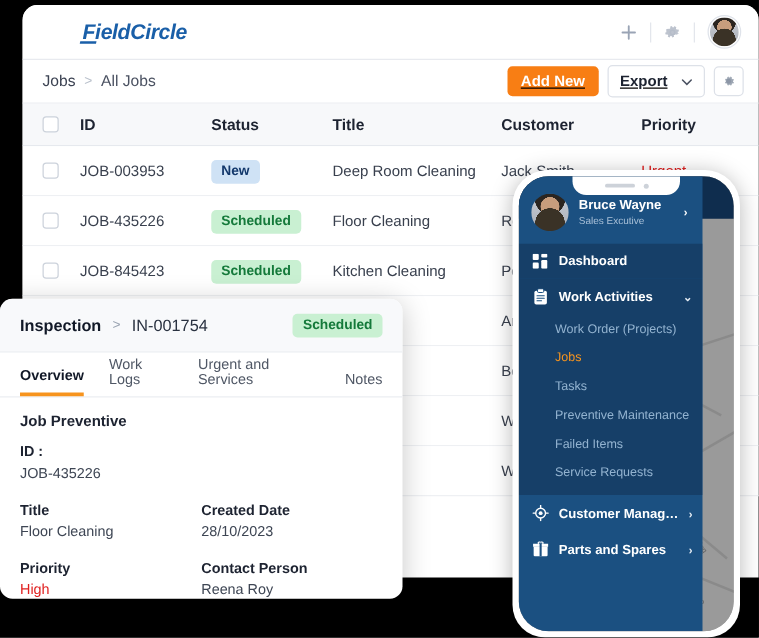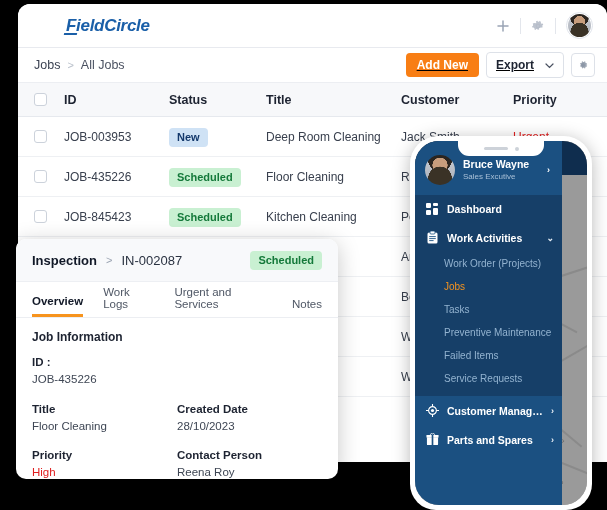--- a/index.html
+++ b/index.html
@@ -187,21 +187,21 @@
   .d-arrow { color: #e7eef5; font-size: 9px; font-weight: bold; }
   .d-sub {
     padding: 6px 8px 6px 29px; font-size: 10px; color: #93b3d0; cursor: pointer;
   }
   .d-sub.active { color: #f7941e; }
   .d-subwrap { background: #163f68; padding-bottom: 6px; }
 
   
   .inspect {
     position: absolute;
-    left: 16px; top: 239px;
+    left: 0px; top: 239px;
     width: 322px; height: 240px;
     background: #fff;
     border-radius: 10px;
     box-shadow: 0 4px 22px rgba(0,0,0,0.22);
     overflow: hidden;
   }
   .i-head {
     display: flex; align-items: center;
     height: 43px; padding: 0 16px; background: #f8f9fb;
     border-bottom: 1px solid #edeff3;
@@ -457,33 +457,33 @@
         </div>
 
       </div>
     </div>
   </div>
 
   <div class="inspect">
     <div class="i-head">
       <span class="i-title">Inspection</span>
       <span class="i-sep">&gt;</span>
-      <span class="i-code">IN-002087</span>
+      <span class="i-code">IN-001754</span>
       <span class="i-badge">
         <span class="badge sched">Scheduled</span>
       </span>
     </div>
     <div class="i-tabs">
       <div class="i-tab active">Overview</div>
       <div class="i-tab">Work Logs</div>
       <div class="i-tab">Urgent and Services</div>
       <div class="i-tab">Notes</div>
     </div>
     <div class="i-body">
-      <div class="i-sect">Job Information</div>
+      <div class="i-sect">Job Preventive</div>
       <div class="i-grid">
         <div class="i-field full">
           <div class="i-k">ID :</div>
           <div class="i-v">JOB-435226</div>
         </div>
         <div class="i-field">
           <div class="i-k">Title</div>
           <div class="i-v">Floor Cleaning</div>
         </div>
         <div class="i-field">

